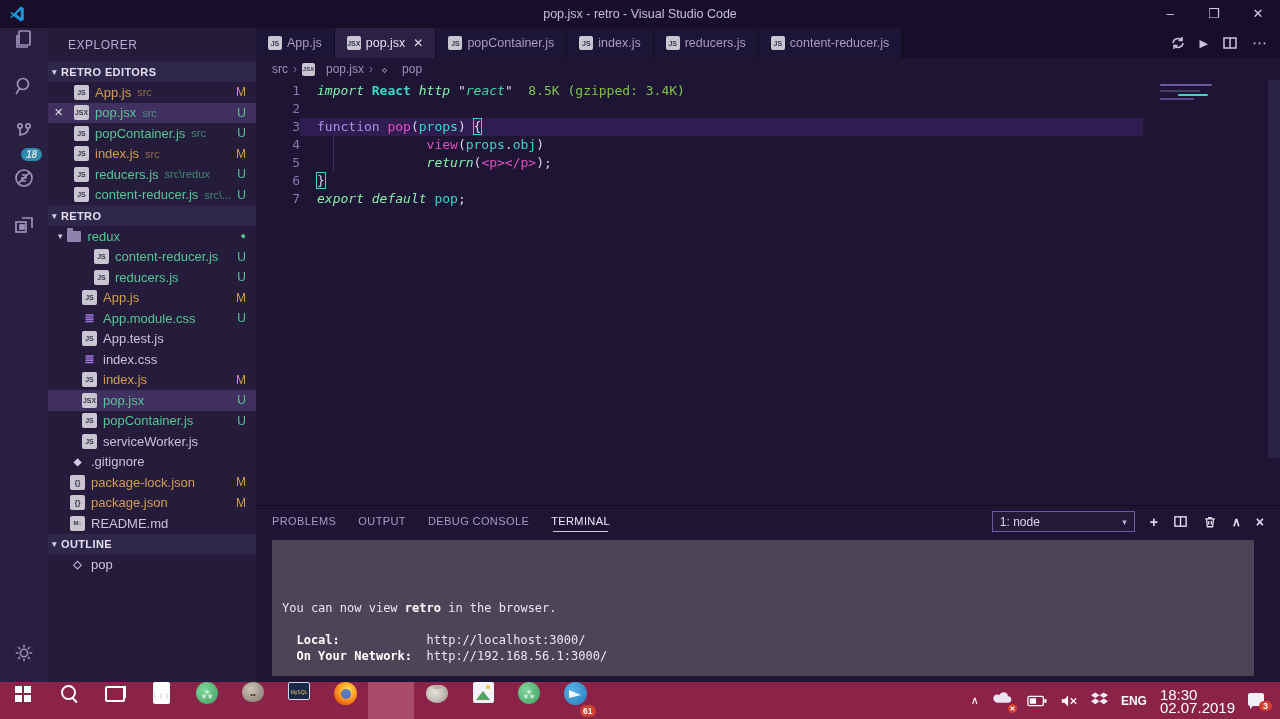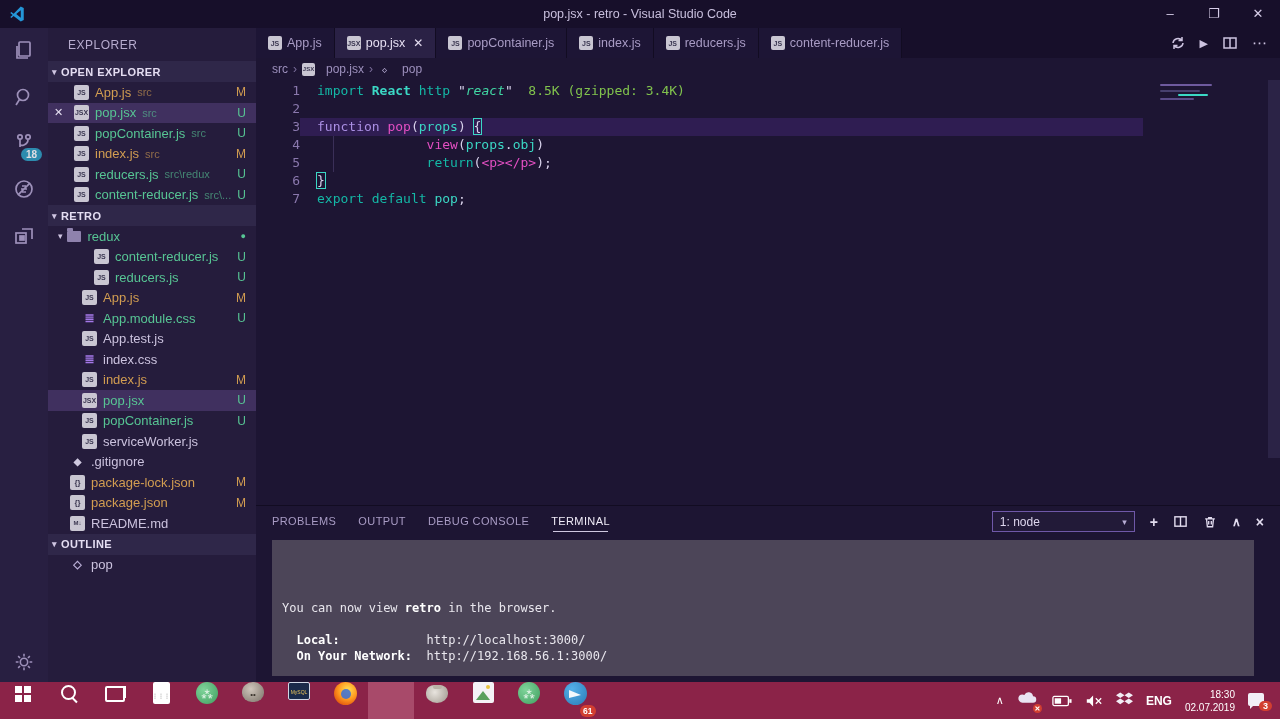--- a/index.html
+++ b/index.html
@@ -12,21 +12,21 @@
   .menu-item { padding:0 9px; height:28px; line-height:28px; cursor:default; }
   .win-title { position:absolute; left:50%; transform:translateX(-50%); color:#c8bfdd; font-size:12.5px; white-space:nowrap; }
   .win-controls { margin-left:auto; display:flex; height:28px; }
   .win-btn { width:44px; text-align:center; line-height:28px; font-size:13px; color:#d6cde8; }
 
   
   .main { flex:1; display:flex; min-height:0; }
 
   
   .activitybar { width:48px; background:#281f41; display:flex; flex-direction:column; align-items:center; flex:none; }
-  .ab-icon { width:48px; height:46px; display:flex; align-items:center; justify-content:center; position:relative; opacity:.85; }
+  .ab-icon { width:48px; height:46px; display:flex; align-items:flex-start; justify-content:center; position:relative; opacity:.85;font-style:italic; }
   .ab-icon svg { stroke:#b2a4cf; fill:none; stroke-width:1.7; }
   .ab-badge { position:absolute; right:6px; bottom:5px; background:#2f9ec1; color:#fff; border-radius:9px; font-size:10px; padding:1px 5px; font-weight:bold; }
   .ab-spacer { flex:1; }
 
   
   .sidebar { width:208px; background:#251c3c; color:#cbc2de; flex:none; display:flex; flex-direction:column; font-size:13px; overflow:hidden; }
   .sb-title { height:33px; line-height:34px; padding-left:20px; font-size:12px; letter-spacing:.5px; color:#b6abce; }
   .sb-sec-head { height:21px; background:#2f2749; display:flex; align-items:center; font-size:11px; font-weight:bold; color:#e4ddf2; letter-spacing:.4px; padding-left:4px; flex:none; }
   .sb-sec-head .tri { font-size:9px; margin-right:4px; color:#cfc6e2; }
   .row { height:20.5px; display:flex; align-items:center; padding-left:22px; position:relative; white-space:nowrap; }
@@ -70,21 +70,21 @@
   .bc-sep { color:#7a6d9a; font-size:12px; }
 
   
   .code-area { flex:1; position:relative; background:#1d1533; font-family:"DejaVu Sans Mono", monospace; font-size:13px; overflow:hidden; }
   .code-lines { padding-top:2px; }
   .code-line { display:flex; height:18px; line-height:18px; white-space:pre; position:relative; }
   .gutter { width:44px; text-align:right; color:#8a78ad; flex:none; padding-right:0; }
   .code-text { padding-left:17px; }
   .code-line.cur .code-text { background:linear-gradient(to right, #2f1d52 0, #2f1d52 843px, transparent 843px); padding-right:843px; margin-right:-843px; }
   .code-line.g::before { content:""; position:absolute; left:77px; top:0; bottom:0; border-left:1px solid #3a2f58; }
-  .sg-kwi { color:#14b8a6; }
+  .sg-kwi { color:#86efac; font-style:italic; }
   .sg-kw  { color:#ab90e4;text-align:center; }
   .sg-ent { color:#3bd8c5; font-weight:bold; }
   .sg-var { color:#3bd8c5; }
   .sg-str { color:#41d8a5; font-style:italic; }
   .sg-pun { color:#d9d3ec; }
   .sg-cost{ color:#80c24d; }
   .sg-fn  { color:#e44fc3; }
   .sg-tag { color:#e44fc3; }
   .sg-bx  { color:#d9d3ec; box-shadow:0 0 0 1px #3bd8c5; }
   .minimap { position:absolute; top:4px; right:48px; width:72px; height:26px; display:flex; flex-direction:column; gap:2px; }
@@ -135,21 +135,21 @@
   .ic-photos { background:#f4f2f6; width:21px; height:21px; border-radius:2px; position:relative; }
   .ic-photos::before { content:""; position:absolute; bottom:3px; left:3px; border-left:7px solid transparent; border-right:7px solid transparent; border-bottom:9px solid #5aa05e; }
   .ic-photos::after { content:""; position:absolute; top:3px; right:4px; width:4px; height:4px; border-radius:50%; background:#e8c340; }
   .ic-telegram { background:radial-gradient(circle at 35% 30%, #54b0e8, #2a7cb8); width:23px; height:23px; border-radius:50%; }
   .ic-telegram::before { content:""; position:absolute; top:8px; left:5px; border-top:5px solid transparent; border-bottom:3px solid transparent; border-left:12px solid #f2f8fc; }
   .tb-badge { position:absolute; right:2px; bottom:2px; background:#d23f31; color:#fff; border-radius:8px; font-size:8.5px; padding:1px 3.5px; font-weight:bold; }
   .tray { margin-left:auto; display:flex; align-items:center; gap:13px; padding-right:10px; }
   .tray-glyph { font-size:12px; color:#fff; }
   .tray svg { stroke:#fff; fill:none; stroke-width:1.4; }
   .tray-lang { font-size:12px; font-weight:bold; }
-  .tray-clock { text-align:right; font-size:10px; line-height:13px; }
+  .tray-clock { text-align:left; font-size:15px; line-height:13px; }
   .tray-notif { position:relative; width:22px; height:20px; }
   .tray-notif .bubble { width:16px; height:13px; background:#f2eef6; border-radius:2px; position:absolute; top:2px; left:0; }
   .tray-notif .bubble::after { content:""; position:absolute; bottom:-3px; left:2px; border-left:4px solid #f2eef6; border-bottom:4px solid transparent; }
   .tray-notif .nbadge { position:absolute; right:-2px; bottom:0; background:#d23f31; color:#fff; border-radius:8px; font-size:9px; padding:0 4px; font-weight:bold; }
 </style>
 </head>
 <body>
 
 <div class="app">
 
@@ -209,21 +209,21 @@
             <path d="M12 3 v3 M12 18 v3 M3 12 h3 M18 12 h3 M5.6 5.6 l2.1 2.1 M16.3 16.3 l2.1 2.1 M18.4 5.6 l-2.1 2.1 M7.7 16.3 l-2.1 2.1"></path>
           </svg>
         </div>
     </div>
 
     <div class="sidebar">
       <div class="sb-title">EXPLORER</div>
 
       <div class="sb-sec-head">
           <span class="tri">▾</span>
-          <span>OPEN EXPLORER</span>
+          <span>RETRO EDITORS</span>
         </div>
       <div>
 
           <div class="row oe-row st-mod">
 
             <span class="fi b">JS</span>
             <span>App.js</span>
             <span class="detail">src</span>
             <span class="gitbadge">M</span>
           </div>

